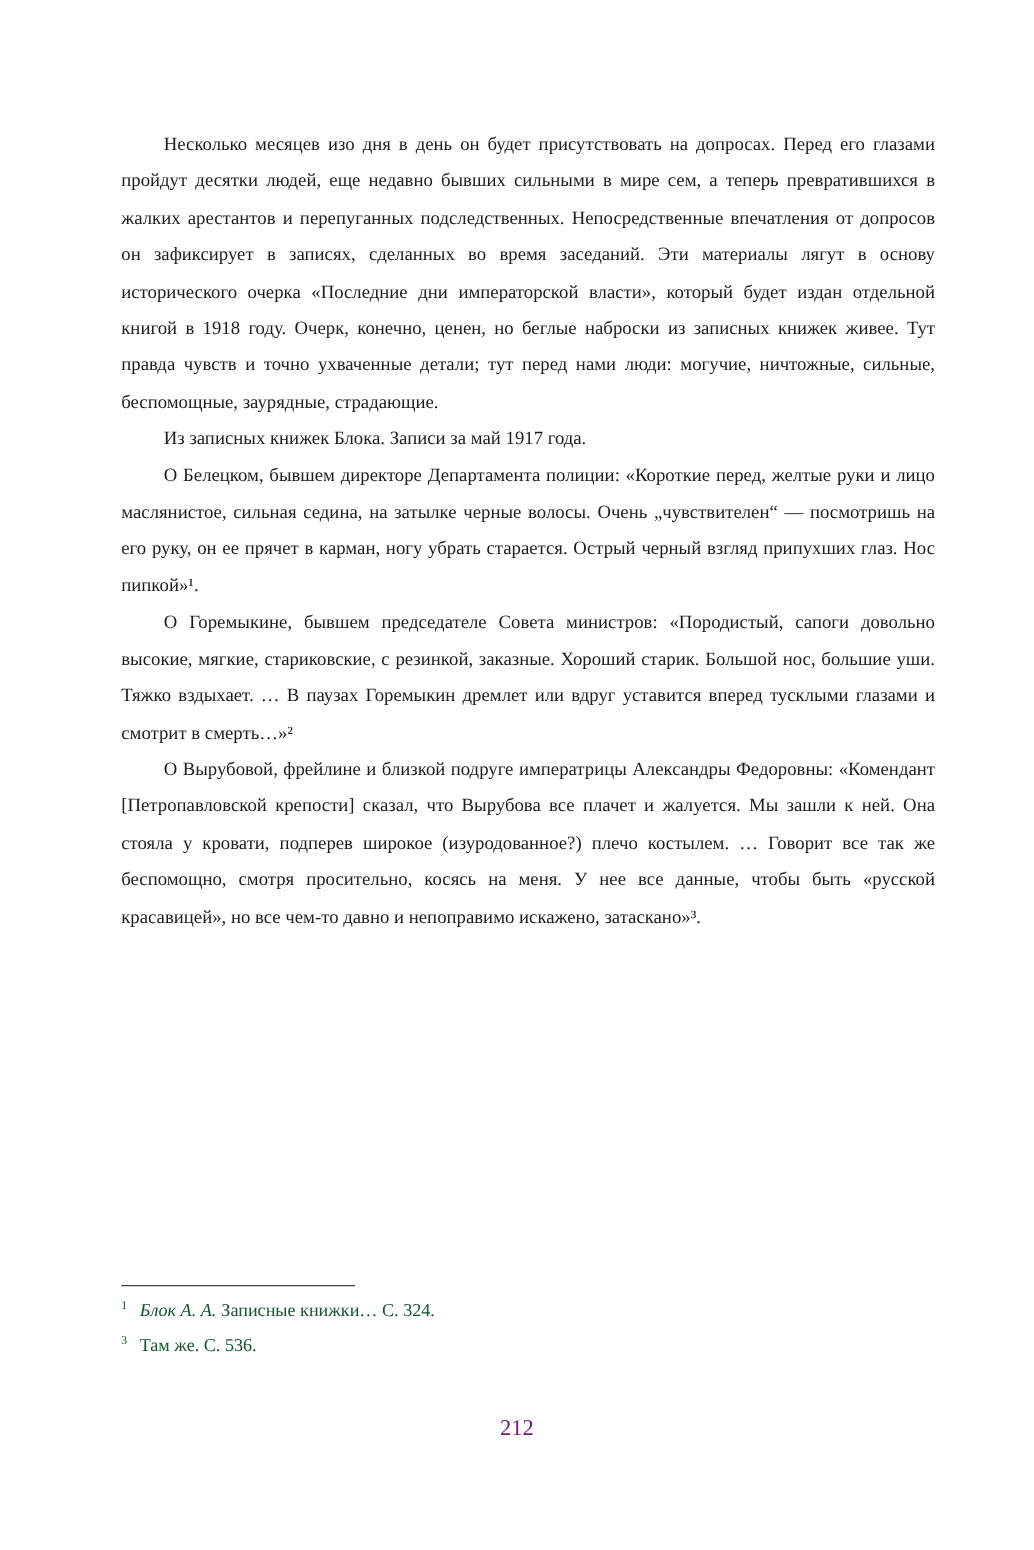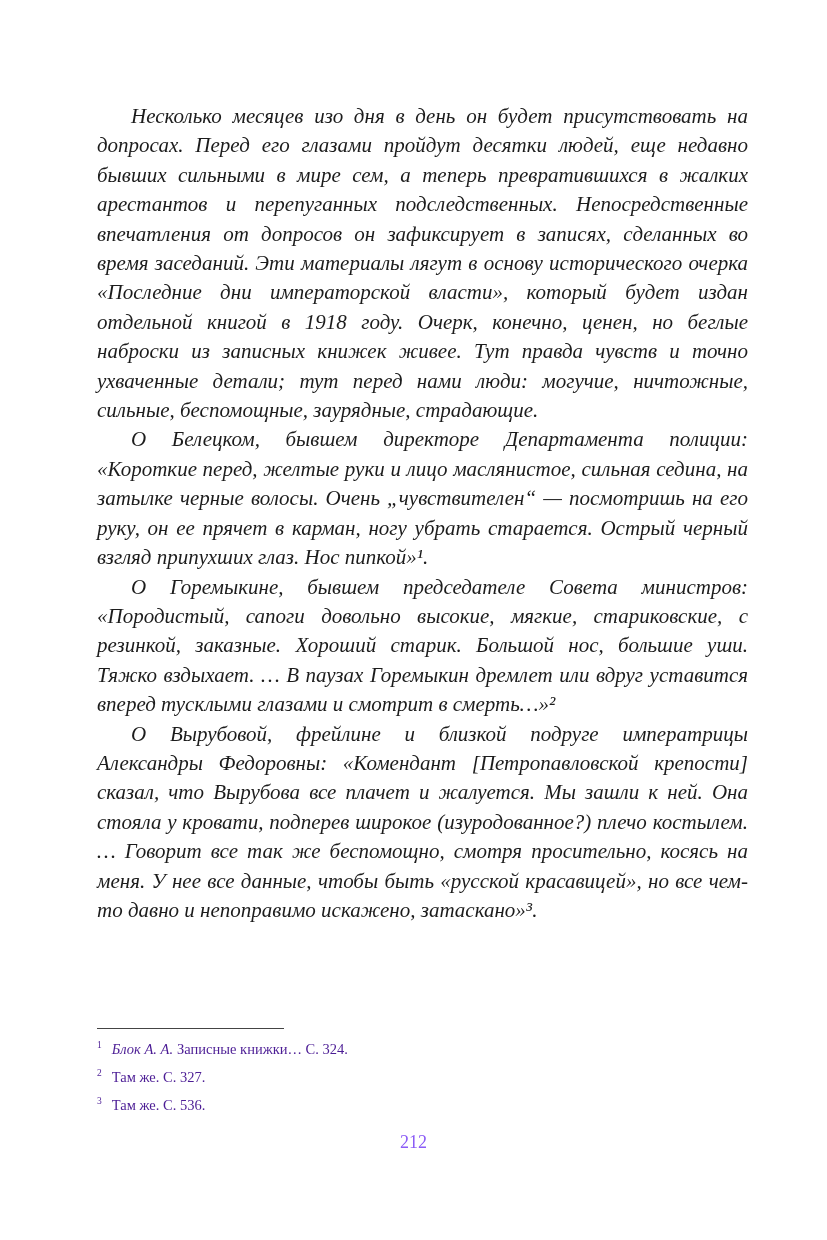--- a/index.html
+++ b/index.html
@@ -15,39 +15,38 @@
     background: #ffffff;
     font-family: "Liberation Serif", "DejaVu Serif", serif;
     color: #1c1c1c;
     overflow: hidden;
   }
   .text-block {
     position: absolute;
     left: 97px;
     top: 102px;
     width: 651px;
-    font-size: 21px;
+    font-size: 15px;
     line-height: 29.4px;
     text-align: justify;
     hyphens: auto;
-    font-style: italic;
     -webkit-hyphens: auto;
   }
   .para {
     margin: 0;
     text-indent: 34px;
   }
   .footnotes {
     position: absolute;
     left: 97px;
     top: 1028px;
     width: 651px;
     font-size: 14.5px;
     line-height: 19px;
-    color: #4c1d95;
+    color: #14532d;
   }
   .fn-rule {
     width: 187px;
     height: 0;
     border-top: 1px solid #444;
     margin-bottom: 11px;
   }
   .footnote {
     margin-bottom: 9px;
     text-align: left;
@@ -63,45 +62,43 @@
     font-style: italic;
     margin-right: 4px;
   }
   .page-number {
     position: absolute;
     top: 1132px;
     left: 0;
     width: 100%;
     text-align: center;
     font-size: 18px;
-    color: #8b5cf6;
+    color: #701a75;
   }
 </style>
 </head>
 <body>
 
 <div class="page">
 
   <div class="text-block">
     <p class="para">Несколько месяцев изо дня в день он будет присутствовать на допросах. Перед его глазами пройдут десятки людей, еще недавно бывших сильными в мире сем, а теперь превратившихся в жалких арестантов и перепуганных подследственных. Непосредственные впечатления от допросов он зафиксирует в записях, сделанных во время заседаний. Эти материалы лягут в основу исторического очерка «Последние дни императорской власти», который будет издан отдельной книгой в 1918 году. Очерк, конечно, ценен, но беглые наброски из записных книжек живее. Тут правда чувств и точно ухваченные детали; тут перед нами люди: могучие, ничтожные, сильные, беспомощные, заурядные, страдающие.</p>
+    <p class="para">Из записных книжек Блока. Записи за май 1917 года.</p>
     <p class="para">О Белецком, бывшем директоре Департамента полиции: «Короткие перед, желтые руки и лицо маслянистое, сильная седина, на затылке черные волосы. Очень „чувствителен“ — посмотришь на его руку, он ее прячет в карман, ногу убрать старается. Острый черный взгляд припухших глаз. Нос пипкой»¹.</p>
     <p class="para">О Горемыкине, бывшем председателе Совета министров: «Породистый, сапоги довольно высокие, мягкие, стариковские, с резинкой, заказные. Хороший старик. Большой нос, большие уши. Тяжко вздыхает. … В паузах Горемыкин дремлет или вдруг уставится вперед тусклыми глазами и смотрит в смерть…»²</p>
     <p class="para">О Вырубовой, фрейлине и близкой подруге императрицы Александры Федоровны: «Комендант [Петропавловской крепости] сказал, что Вырубова все плачет и жалуется. Мы зашли к ней. Она стояла у кровати, подперев широкое (изуродованное?) плечо костылем. … Говорит все так же беспомощно, смотря просительно, косясь на меня. У нее все данные, чтобы быть «русской красавицей», но все чем-то давно и непоправимо искажено, затаскано»³.</p>
   </div>
 
   <div class="footnotes">
     <div class="fn-rule"></div>
 
     <div class="footnote">
       <span class="fn-marker">1</span><span class="fn-author">Блок А. А.</span><span class="fn-text">Записные книжки… С. 324.</span>
     </div>
 
-    <div class="footnote">
-      <span class="fn-marker">2</span><span class="fn-author"></span><span class="fn-text">Там же. С. 327.</span>
-    </div>
 
     <div class="footnote">
       <span class="fn-marker">3</span><span class="fn-author"></span><span class="fn-text">Там же. С. 536.</span>
     </div>
   </div>
 
   <div class="page-number">212</div>
 
 </div>
 

